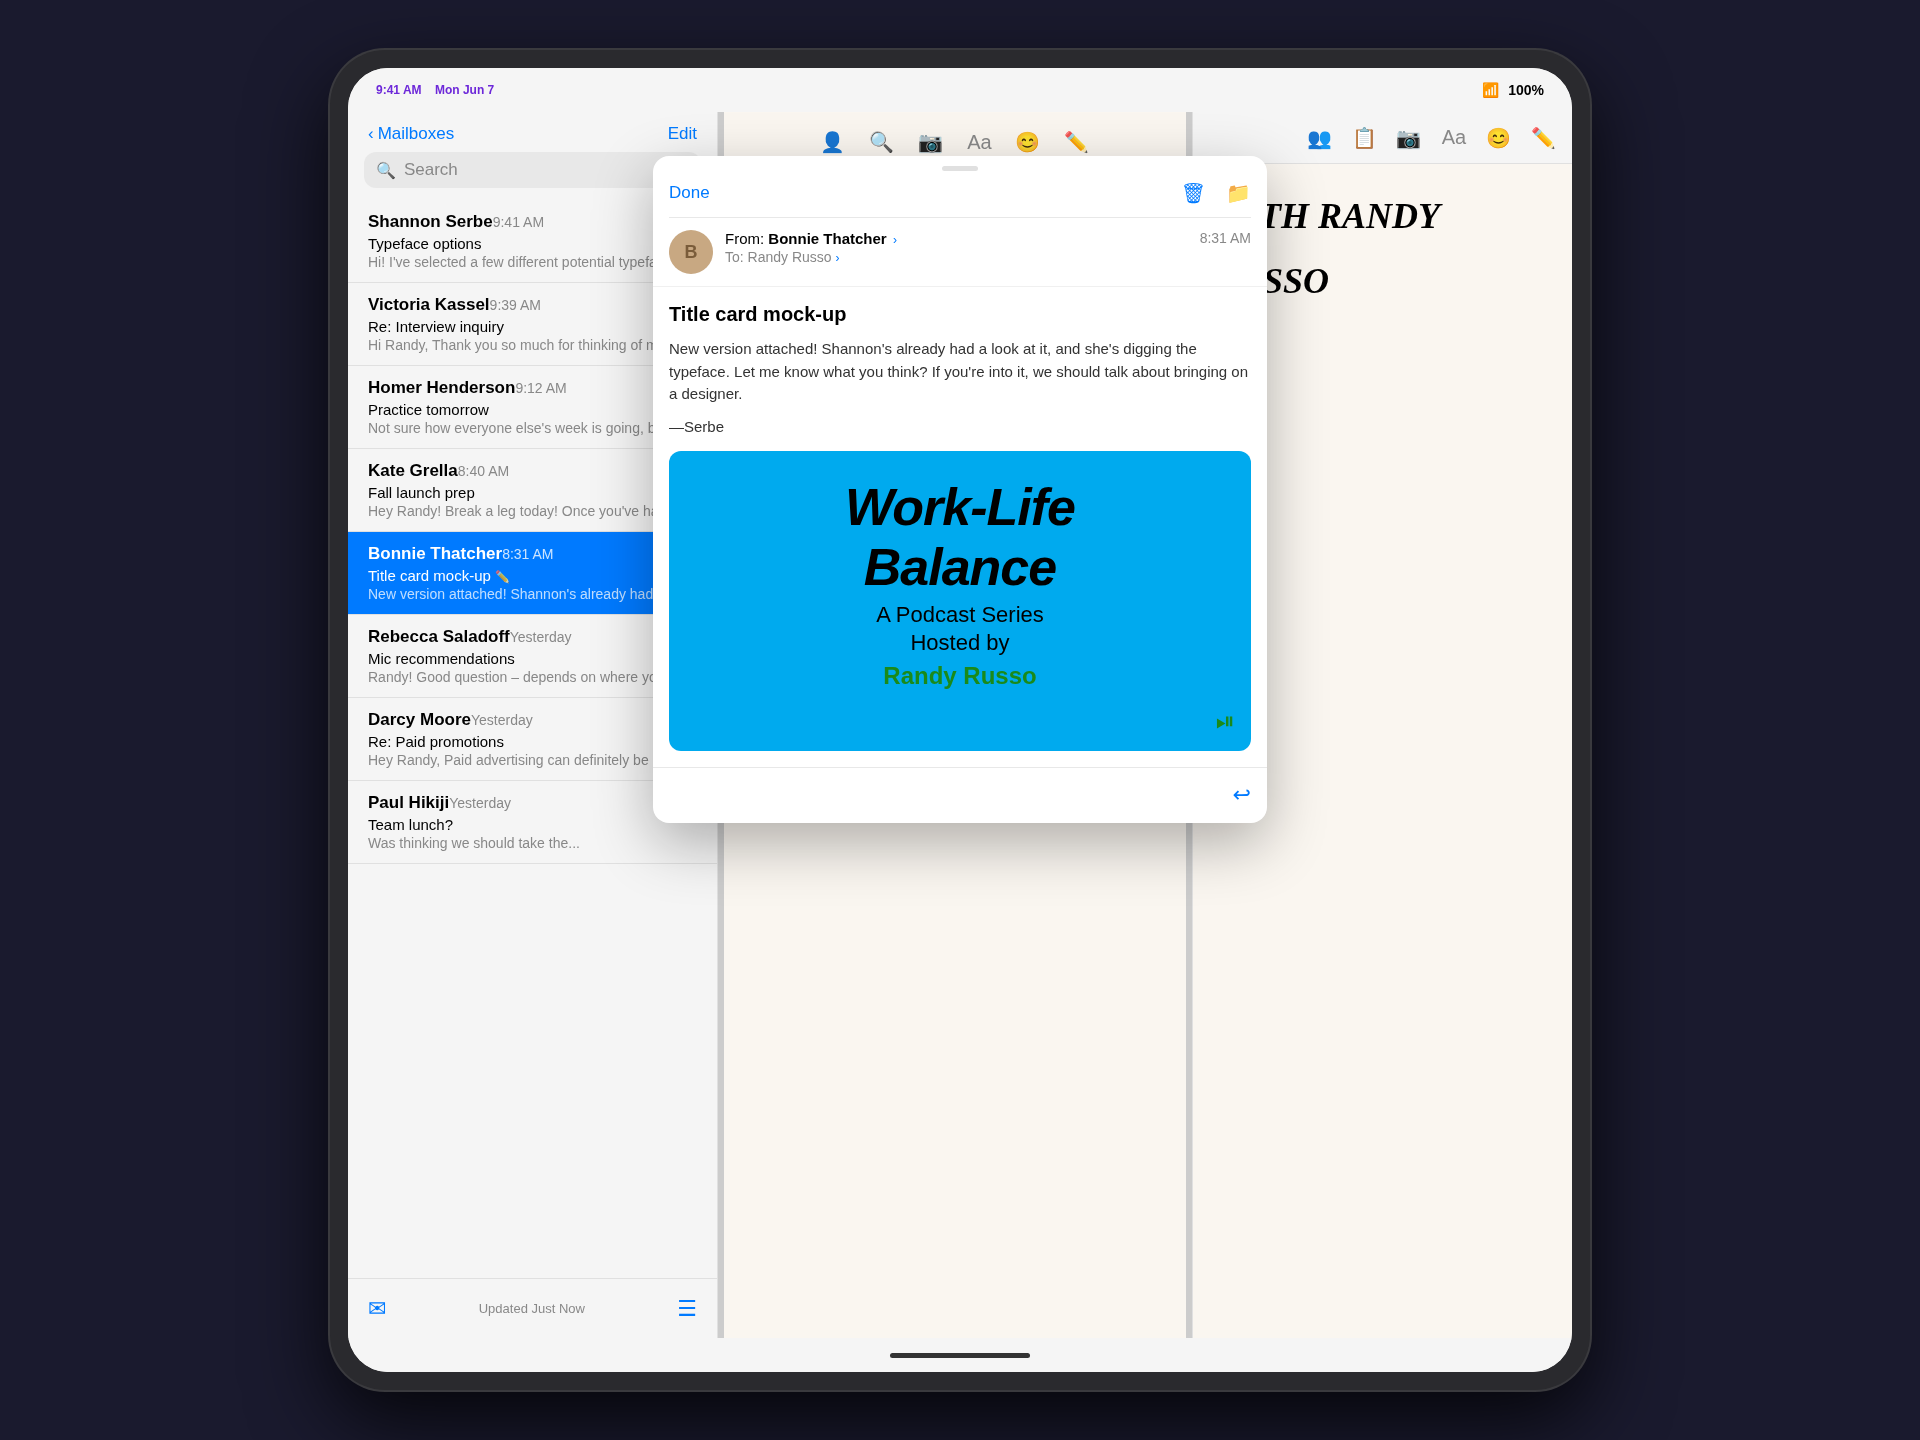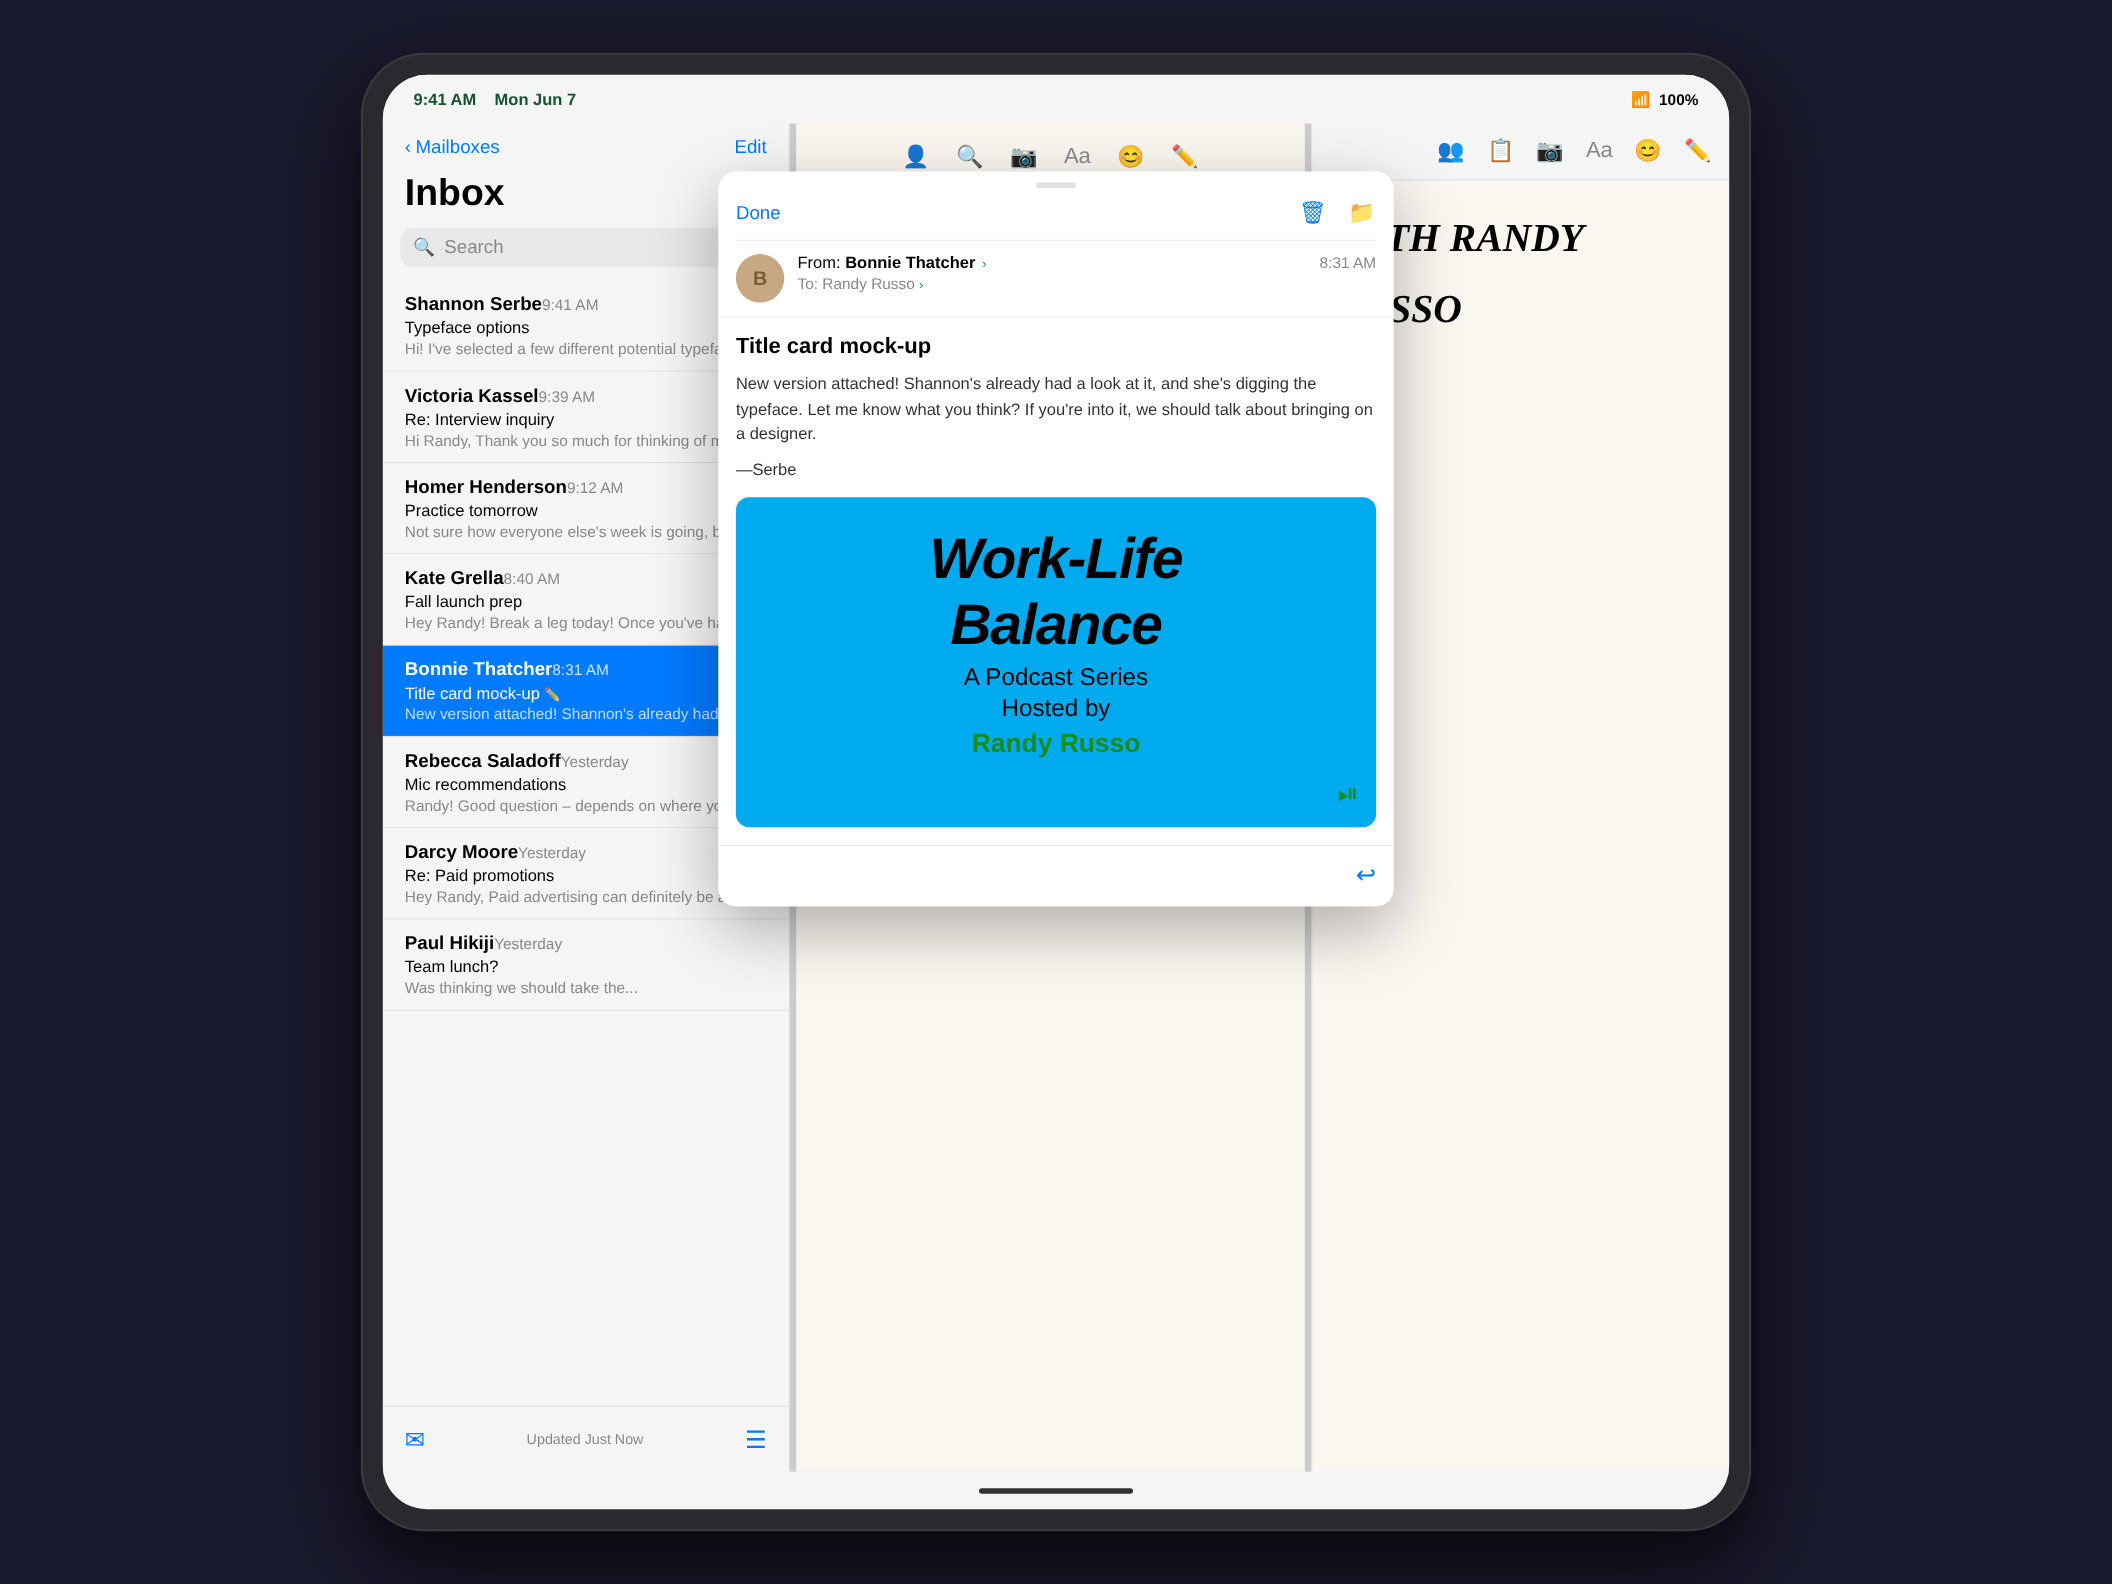--- a/index.html
+++ b/index.html
@@ -39,21 +39,21 @@
     .status-bar {
       height: 44px;
       background: #f5f5f5;
       display: flex;
       align-items: center;
       justify-content: space-between;
       padding: 0 28px;
       flex-shrink: 0;
       z-index: 10;
     }
-    .status-bar-left { font-size: 15px; font-weight: 600; color: #14532d; }
+    .status-bar-left { font-size: 12px; font-weight: 600; color: #6d28d9; }
     .status-bar-right { display: flex; align-items: center; gap: 8px; font-size: 14px; font-weight: 600; color: #000; }
 
     
     .main-content {
       flex: 1;
       display: flex;
       position: relative;
       overflow: hidden;
     }
 
@@ -368,21 +368,20 @@
     <div class="main-content">
 
       <div class="mail-sidebar">
         <div class="mail-nav">
           <div class="mail-nav-back">
             <span>‹</span>
             <span>Mailboxes</span>
           </div>
           <span class="mail-nav-edit">Edit</span>
         </div>
-        <div class="mail-title">Inbox</div>
         <div class="mail-search">
           <span class="mail-search-icon">🔍</span>
           <span class="mail-search-input">Search</span>
           <span class="mail-search-mic">🎤</span>
         </div>
 
         <div class="mail-list">
 
           <div class="mail-item">
             <div class="mail-item-header">

